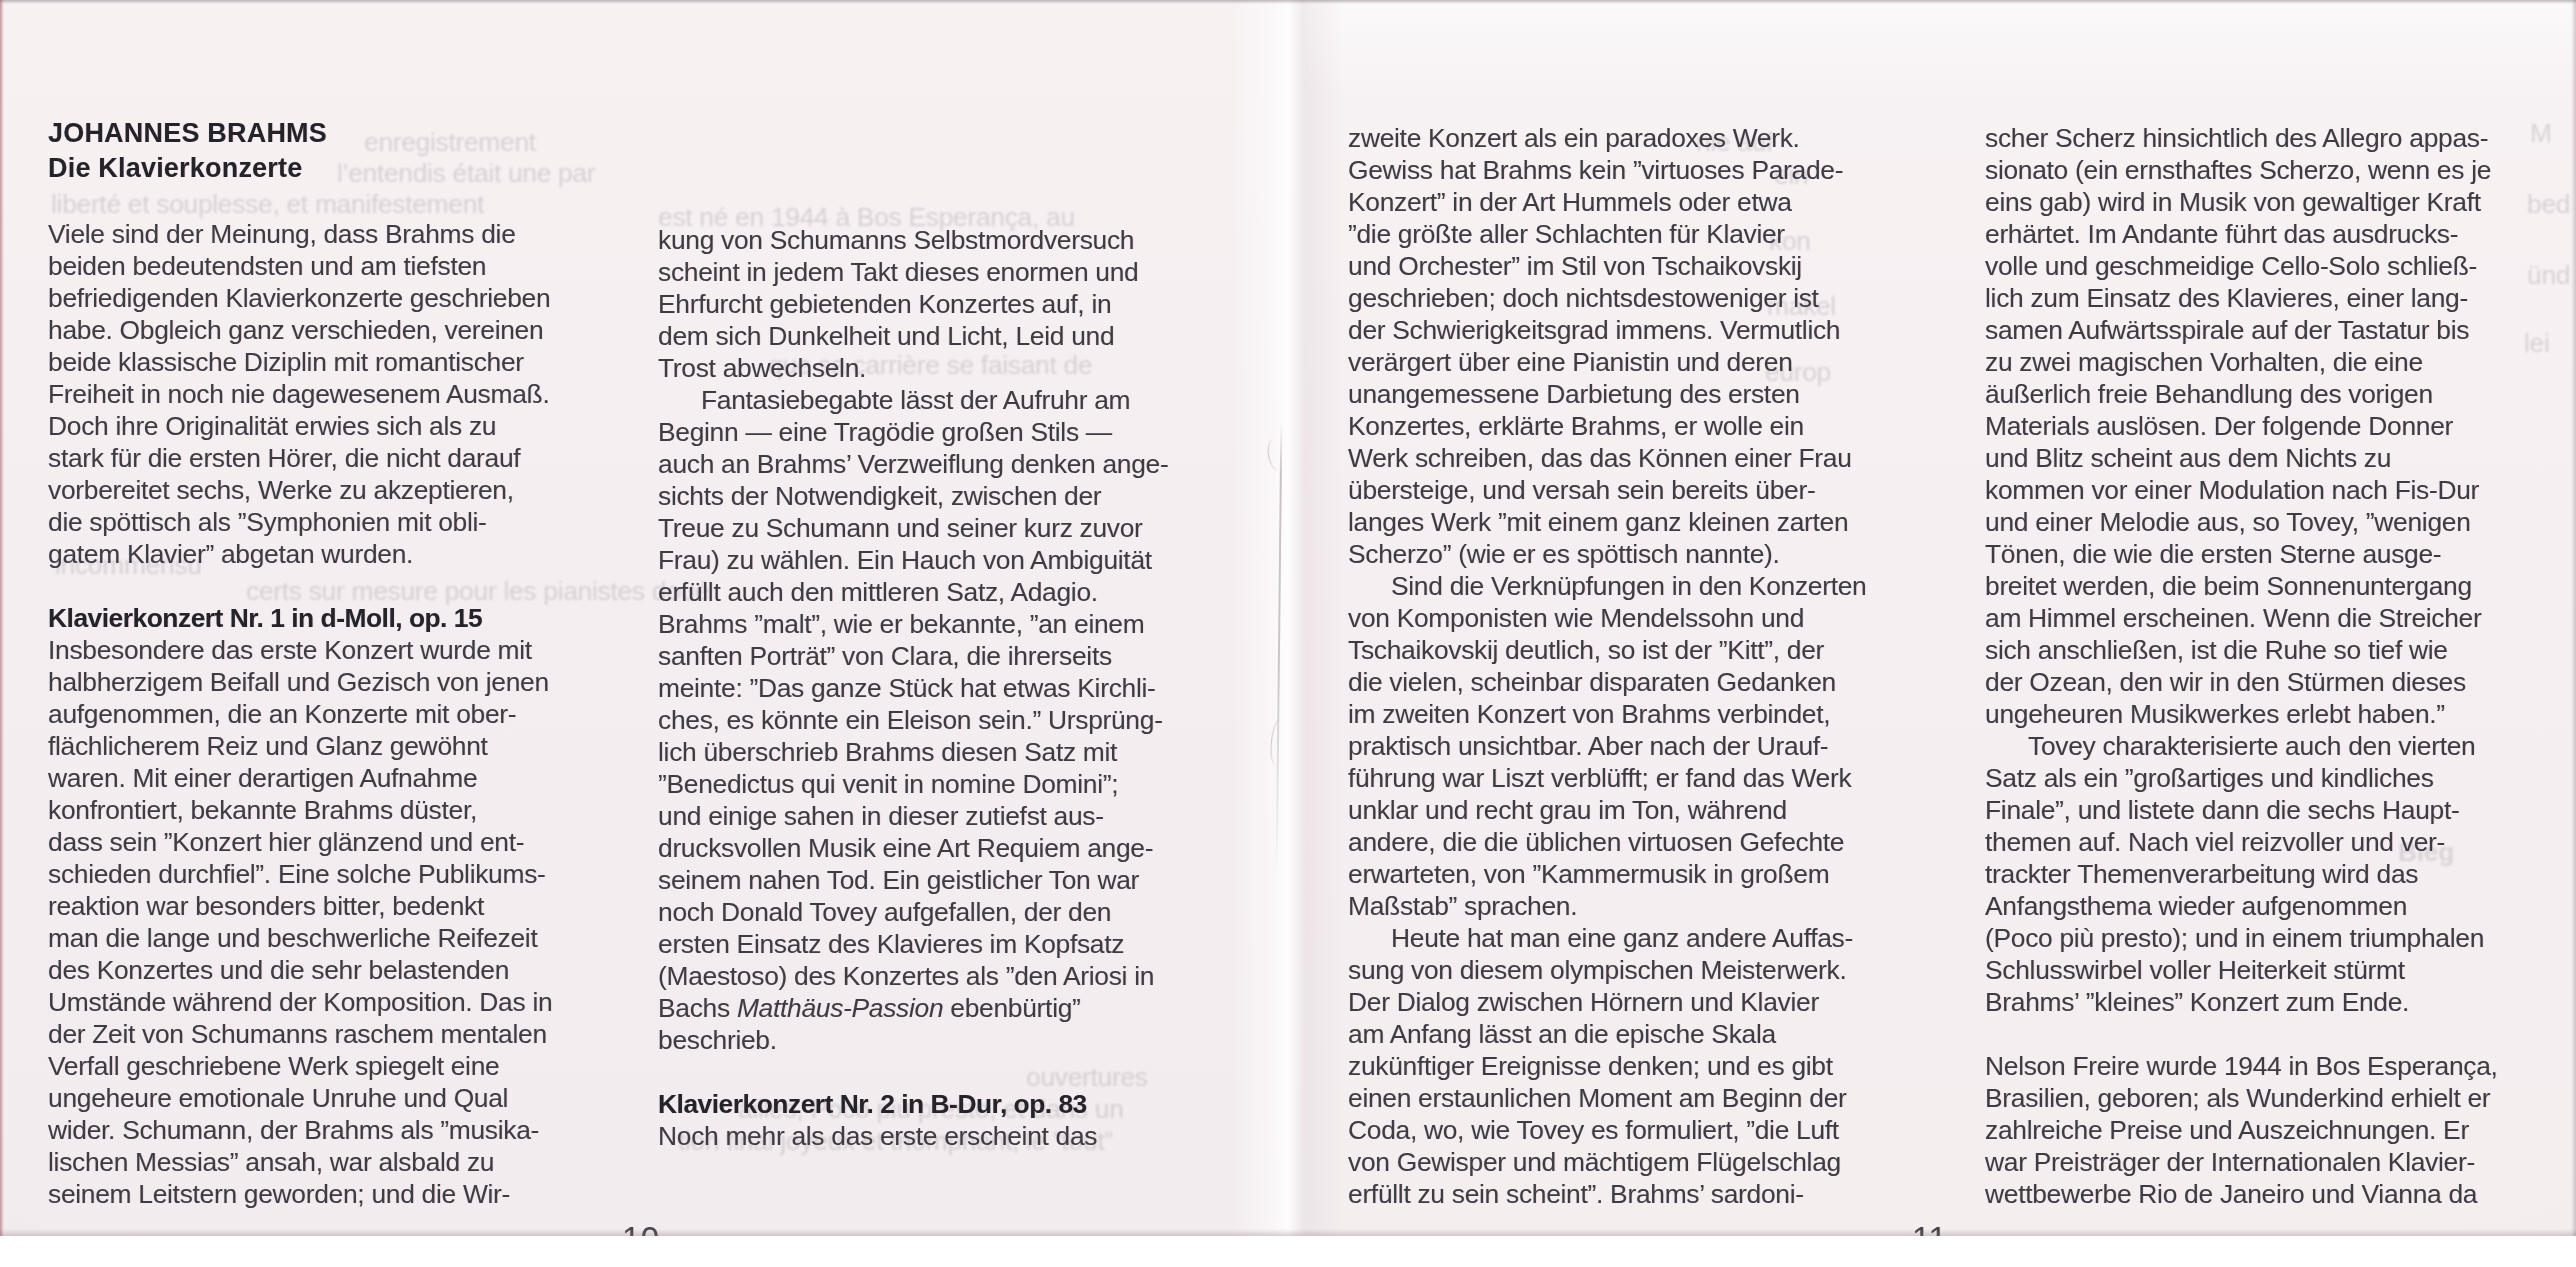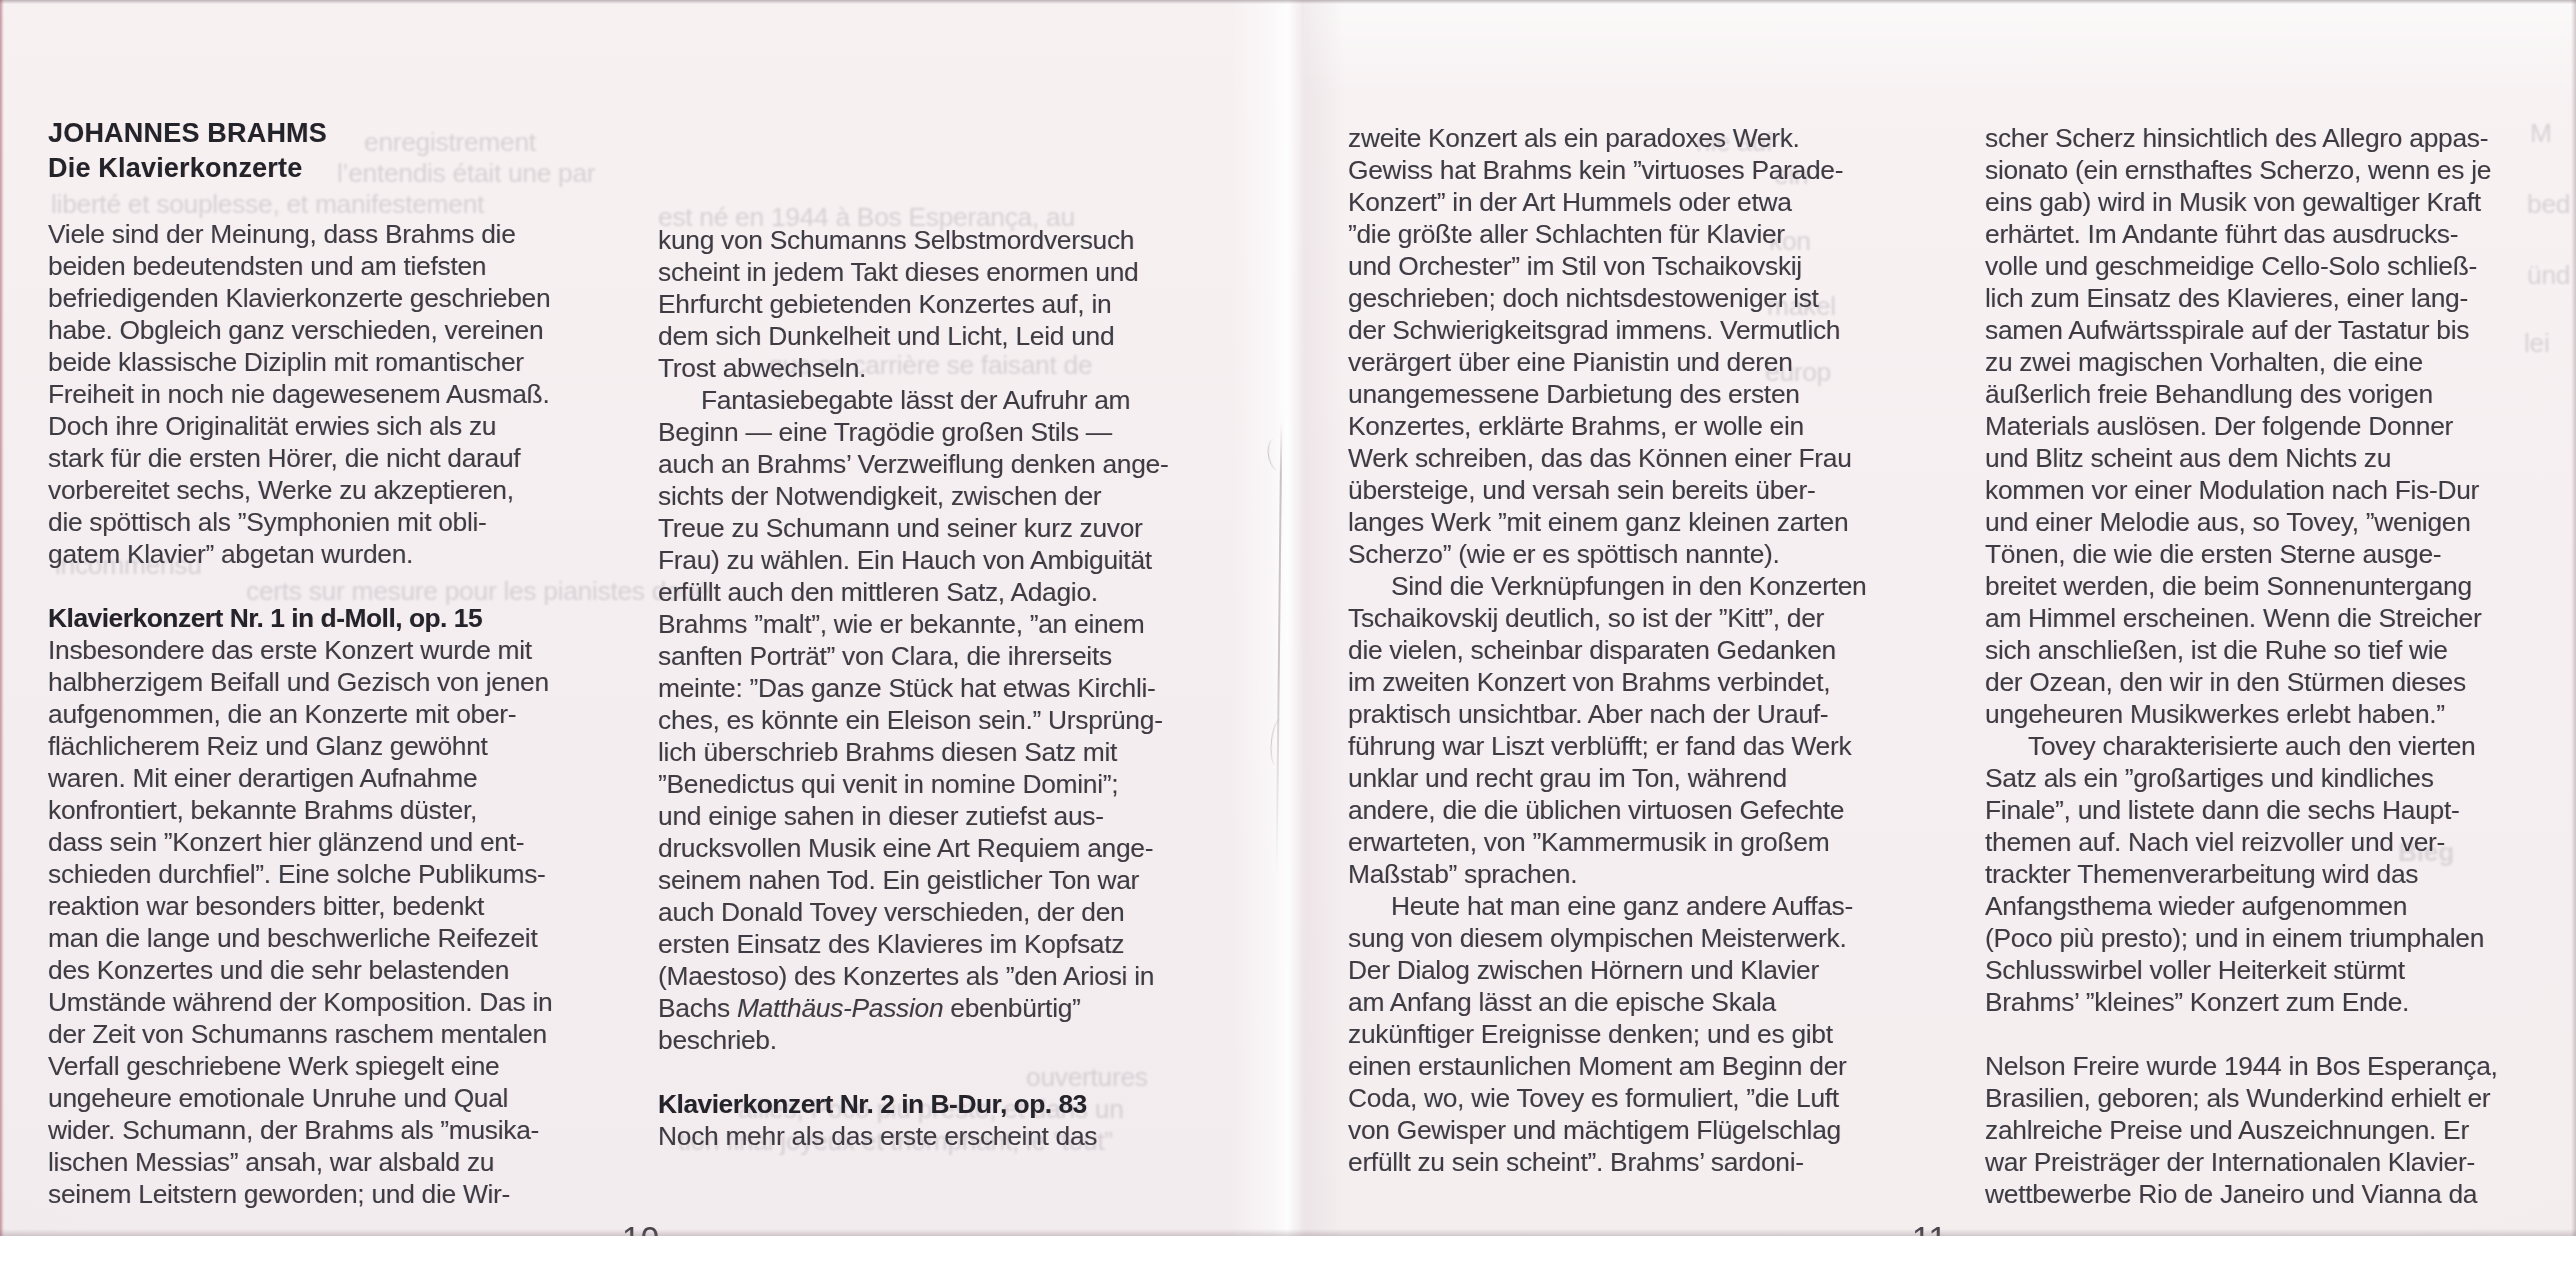--- a/index.html
+++ b/index.html
@@ -149,21 +149,21 @@
       <div class="line">erfüllt auch den mittleren Satz, Adagio.</div>
       <div class="line">Brahms ”malt”, wie er bekannte, ”an einem</div>
       <div class="line">sanften Porträt” von Clara, die ihrerseits</div>
       <div class="line">meinte: ”Das ganze Stück hat etwas Kirchli-</div>
       <div class="line">ches, es könnte ein Eleison sein.” Ursprüng-</div>
       <div class="line">lich überschrieb Brahms diesen Satz mit</div>
       <div class="line">”Benedictus qui venit in nomine Domini”;</div>
       <div class="line">und einige sahen in dieser zutiefst aus-</div>
       <div class="line">drucksvollen Musik eine Art Requiem ange-</div>
       <div class="line">seinem nahen Tod. Ein geistlicher Ton war</div>
-      <div class="line">auch Donald Tovey verschieden, der den</div>
+      <div class="line">noch Donald Tovey aufgefallen, der den</div>
       <div class="line">ersten Einsatz des Klavieres im Kopfsatz</div>
       <div class="line">(Maestoso) des Konzertes als ”den Ariosi in</div>
       <div class="line">Bachs <em>Matthäus-Passion</em> ebenbürtig”</div>
       <div class="line">beschrieb.</div>
       <div class="line">&nbsp;</div>
       <div class="line h-sub">Klavierkonzert Nr. 2 in B-Dur, op. 83</div>
       <div class="line">Noch mehr als das erste erscheint das</div>
     </div>
   <div class="col col-3">
       <div class="line">zweite Konzert als ein paradoxes Werk.</div>
@@ -174,20 +174,21 @@
       <div class="line">geschrieben; doch nichtsdestoweniger ist</div>
       <div class="line">der Schwierigkeitsgrad immens. Vermutlich</div>
       <div class="line">verärgert über eine Pianistin und deren</div>
       <div class="line">unangemessene Darbietung des ersten</div>
       <div class="line">Konzertes, erklärte Brahms, er wolle ein</div>
       <div class="line">Werk schreiben, das das Können einer Frau</div>
       <div class="line">übersteige, und versah sein bereits über-</div>
       <div class="line">langes Werk ”mit einem ganz kleinen zarten</div>
       <div class="line">Scherzo” (wie er es spöttisch nannte).</div>
       <div class="line indent">Sind die Verknüpfungen in den Konzerten</div>
+      <div class="line">von Komponisten wie Mendelssohn und</div>
       <div class="line">Tschaikovskij deutlich, so ist der ”Kitt”, der</div>
       <div class="line">die vielen, scheinbar disparaten Gedanken</div>
       <div class="line">im zweiten Konzert von Brahms verbindet,</div>
       <div class="line">praktisch unsichtbar. Aber nach der Urauf-</div>
       <div class="line">führung war Liszt verblüfft; er fand das Werk</div>
       <div class="line">unklar und recht grau im Ton, während</div>
       <div class="line">andere, die die üblichen virtuosen Gefechte</div>
       <div class="line">erwarteten, von ”Kammermusik in großem</div>
       <div class="line">Maßstab” sprachen.</div>
       <div class="line indent">Heute hat man eine ganz andere Auffas-</div>

